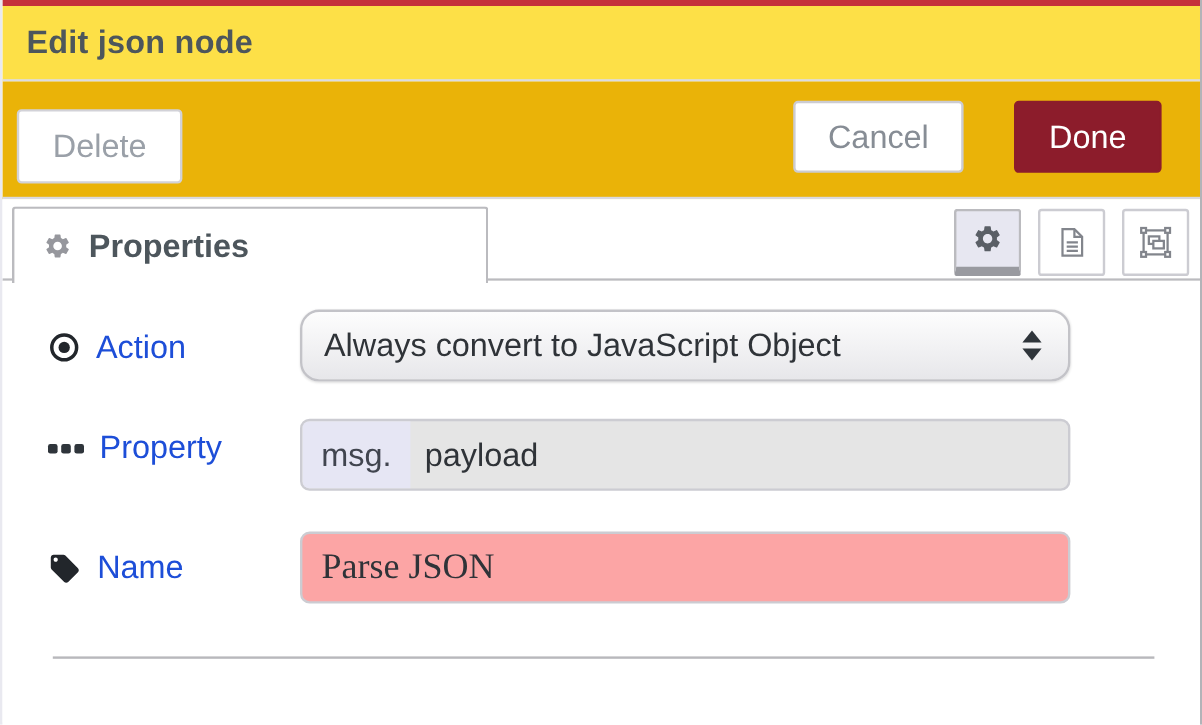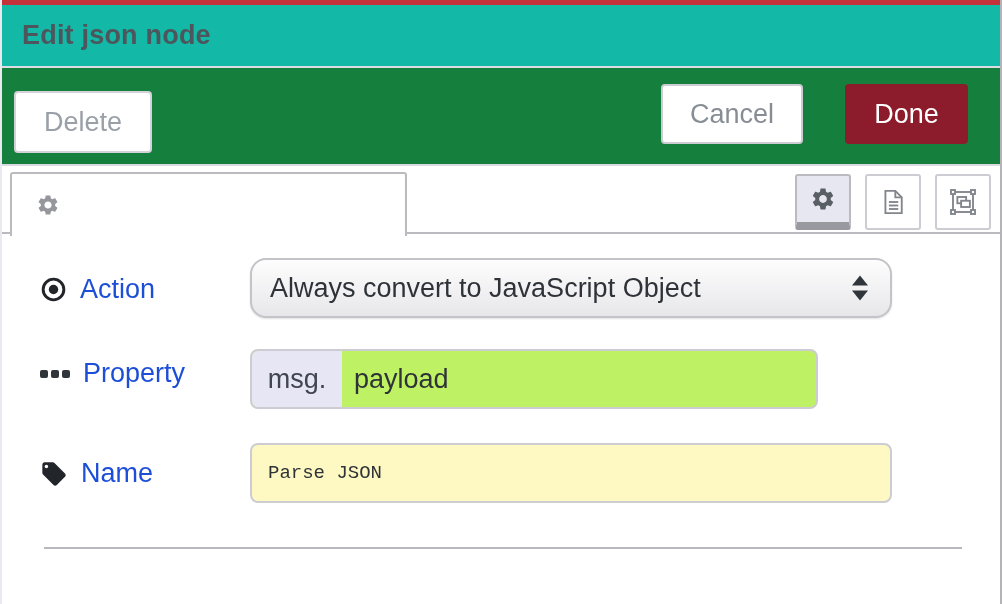--- a/index.html
+++ b/index.html
@@ -10,28 +10,28 @@
     position:relative; width:1002px; height:604px; background:#fff;
     border-left:2px solid #e9e9f0; border-right:2px solid #b3b3b8;
     overflow:hidden;
   }
 
   
   .topbar { height:5px; background:#c5313b; }
 
   
   .header {
-    height:63px; background:#14b8a6; border-bottom:2px solid #dcdce2;
+    height:63px; background:#fde047; border-bottom:2px solid #dcdce2;
     display:flex; align-items:center; padding-left:20px;
   }
   .title { font-size:27px; font-weight:bold; color:#4d565c; letter-spacing:.2px; }
 
   
   .toolbar {
-    position:relative; height:98px; background:#15803d; border-bottom:2px solid #d9d9df;
+    position:relative; height:98px; background:#eab308; border-bottom:2px solid #d9d9df;
   }
   .btn {
     font-family:inherit; font-size:27px; cursor:pointer;
     border-radius:4px; border:2px solid #d2d2d8; background:#fff;
   }
   .btn-delete {
     position:absolute; left:12px; top:23px; width:138px; height:62px; color:#9aa0a8;
   }
   .btn-cancel {
     position:absolute; right:197px; top:16px; width:142px; height:60px; color:#878d95;
@@ -91,39 +91,39 @@
   .sel-arrows { position:absolute; right:24px; top:50%; transform:translateY(-50%); pointer-events:none; }
   .sel-arrows:before, .sel-arrows:after {
     content:""; display:block; width:0; height:0;
     border-left:8px solid transparent; border-right:8px solid transparent;
   }
   .sel-arrows:before { border-bottom:10px solid #2f353b; margin-bottom:5px; }
   .sel-arrows:after  { border-top:10px solid #2f353b; }
 
   
   .typedinput {
-    position:absolute; left:248px; top:115px; width:568px; height:60px;
-    border:2px solid #ccccd2; border-radius:8px; background:#bef264;
+    position:absolute; left:248px; top:115px; width:642px; height:60px;
+    border:2px solid #ccccd2; border-radius:8px; background:#e5e5e5;
     display:flex; overflow:hidden;
   }
   .ti-prefix {
     width:90px; background:#e6e6f4; color:#41454f; font-size:27px;
     display:flex; align-items:center; justify-content:center; flex:none;
     cursor:pointer;
   }
   .typedinput input {
     flex:1; border:none; outline:none; font-family:inherit; font-size:27px; color:#2f3338;
     padding:0 12px 0 12px; background:transparent;
   }
 
   
   .name-input {
     position:absolute; left:248px; top:209px; width:642px; height:60px;
-    border:2px solid #ccccd2; border-radius:8px; font-family:Liberation Mono, monospace; font-size:19px;
-    color:#2f3338; padding:0 16px; outline:none; background:#fef9c3;
+    border:2px solid #ccccd2; border-radius:8px; font-family:Liberation Serif, serif; font-size:30px;
+    color:#2f3338; padding:0 16px; outline:none; background:#fca5a5;
   }
 
   .divider {
     position:absolute; left:42px; top:313px; width:918px; height:2px; background:#b8b8bc;
   }
 
   svg { display:block; }
 </style>
 </head>
 <body>
@@ -142,20 +142,21 @@
     <button class="btn btn-done">Done</button>
   </div>
 
   <div class="tabrow">
     <div class="tab">
       <span class="tab-gear">
         <svg width="24" height="24" viewBox="0 0 24 24" fill="#96979d">
           <path d="M19.14,12.94c0.04-0.3,0.06-0.61,0.06-0.94c0-0.32-0.02-0.64-0.07-0.94l2.03-1.58c0.18-0.14,0.23-0.41,0.12-0.61 l-1.92-3.32c-0.12-0.22-0.37-0.29-0.59-0.22l-2.39,0.96c-0.5-0.38-1.03-0.7-1.62-0.94L14.4,2.81c-0.04-0.24-0.24-0.41-0.48-0.41 h-3.84c-0.24,0-0.43,0.17-0.47,0.41L9.25,5.35C8.66,5.59,8.12,5.92,7.63,6.29L5.24,5.33c-0.22-0.08-0.47,0-0.59,0.22L2.74,8.87 C2.62,9.08,2.66,9.34,2.86,9.48l2.03,1.58C4.84,11.36,4.8,11.69,4.8,12s0.02,0.64,0.07,0.94l-2.03,1.58 c-0.18,0.14-0.23,0.41-0.12,0.61l1.92,3.32c0.12,0.22,0.37,0.29,0.59,0.22l2.39-0.96c0.5,0.38,1.03,0.7,1.62,0.94l0.36,2.54 c0.05,0.24,0.24,0.41,0.48,0.41h3.84c0.24,0,0.44-0.17,0.47-0.41l0.36-2.54c0.59-0.24,1.13-0.56,1.62-0.94l2.39,0.96 c0.22,0.08,0.47,0,0.59-0.22l1.92-3.32c0.12-0.22,0.07-0.47-0.12-0.61L19.14,12.94z M12,15.6c-1.98,0-3.6-1.62-3.6-3.6 s1.62-3.6,3.6-3.6s3.6,1.62,3.6,3.6S13.98,15.6,12,15.6z"></path>
         </svg>
       </span>
+      <span class="tab-label">Properties</span>
     </div>
 
     <div class="iconbtns">
       <button class="iconbtn active">
         <span>
           <svg width="26" height="26" viewBox="0 0 24 24" fill="#5a5f66">
             <path d="M19.14,12.94c0.04-0.3,0.06-0.61,0.06-0.94c0-0.32-0.02-0.64-0.07-0.94l2.03-1.58c0.18-0.14,0.23-0.41,0.12-0.61 l-1.92-3.32c-0.12-0.22-0.37-0.29-0.59-0.22l-2.39,0.96c-0.5-0.38-1.03-0.7-1.62-0.94L14.4,2.81c-0.04-0.24-0.24-0.41-0.48-0.41 h-3.84c-0.24,0-0.43,0.17-0.47,0.41L9.25,5.35C8.66,5.59,8.12,5.92,7.63,6.29L5.24,5.33c-0.22-0.08-0.47,0-0.59,0.22L2.74,8.87 C2.62,9.08,2.66,9.34,2.86,9.48l2.03,1.58C4.84,11.36,4.8,11.69,4.8,12s0.02,0.64,0.07,0.94l-2.03,1.58 c-0.18,0.14-0.23,0.41-0.12,0.61l1.92,3.32c0.12,0.22,0.37,0.29,0.59,0.22l2.39-0.96c0.5,0.38,1.03,0.7,1.62,0.94l0.36,2.54 c0.05,0.24,0.24,0.41,0.48,0.41h3.84c0.24,0,0.44-0.17,0.47-0.41l0.36-2.54c0.59-0.24,1.13-0.56,1.62-0.94l2.39,0.96 c0.22,0.08,0.47,0,0.59-0.22l1.92-3.32c0.12-0.22,0.07-0.47-0.12-0.61L19.14,12.94z M12,15.6c-1.98,0-3.6-1.62-3.6-3.6 s1.62-3.6,3.6-3.6s3.6,1.62,3.6,3.6S13.98,15.6,12,15.6z"></path>
           </svg>
         </span>
       </button>

